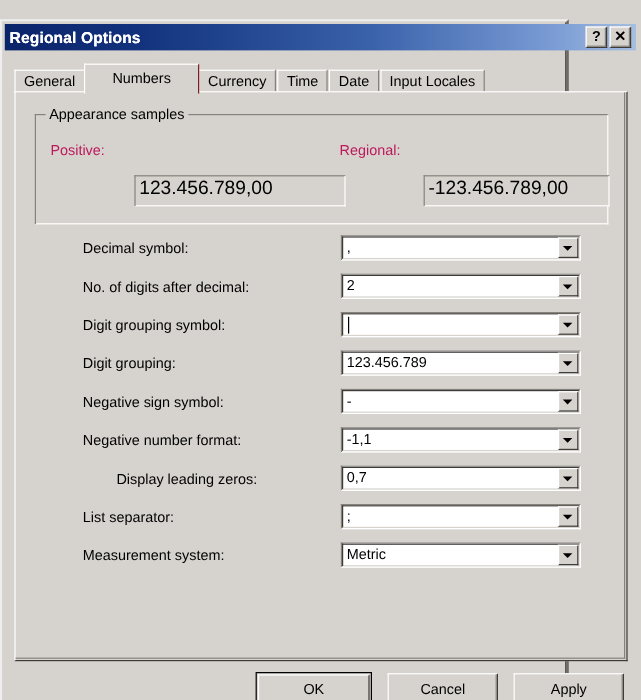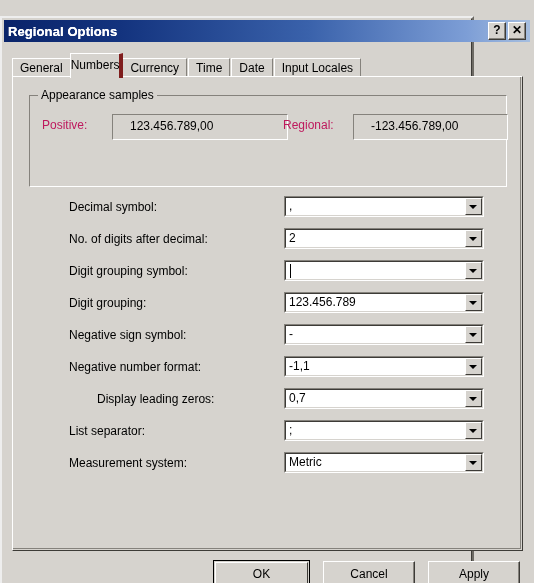--- a/index.html
+++ b/index.html
@@ -110,25 +110,25 @@
     position: relative;
     margin-right: 1px;
     cursor: default;
     white-space: nowrap;
   }
   .tab.selected {
     height: 25px;
     background: #d6d3ce;
     border-left: 1px solid #ffffff;
     border-top: 1px solid #ffffff;
-    border-right: 4px solid #7f1d1d;
+    border-right: 1px solid #7f1d1d;
     line-height: 22px;
     margin-left: -2px;
     margin-right: -1px;
-    padding: 0 0;
+    padding: 0 23px;
     z-index: 5;
   }
 
   
   #tabpanel {
     position: absolute;
     left: 10px;
     top: 58px;
     width: 511px;
     height: 475px;
@@ -179,26 +179,27 @@
     white-space: nowrap;
   }
   .sunken-field {
     position: absolute;
     background: #d6d3ce;
     border-left: 1px solid #85827c;
     border-top: 1px solid #85827c;
     border-right: 1px solid #ffffff;
     border-bottom: 1px solid #ffffff;
     box-sizing: border-box;
-    font-size: 12px;
-    color: #000;
-    padding-left: 17px;
+    font-size: 16px;
+    color: #000;
+    padding-left: 3px;
     line-height: 22px;
     overflow: hidden;
     white-space: nowrap;
+    margin-top: 32px;
   }
 
   
   .row-label {
     position: absolute;
     left: 56px;
     font-size: 12px;
     color: #000;
     white-space: nowrap;
   }

